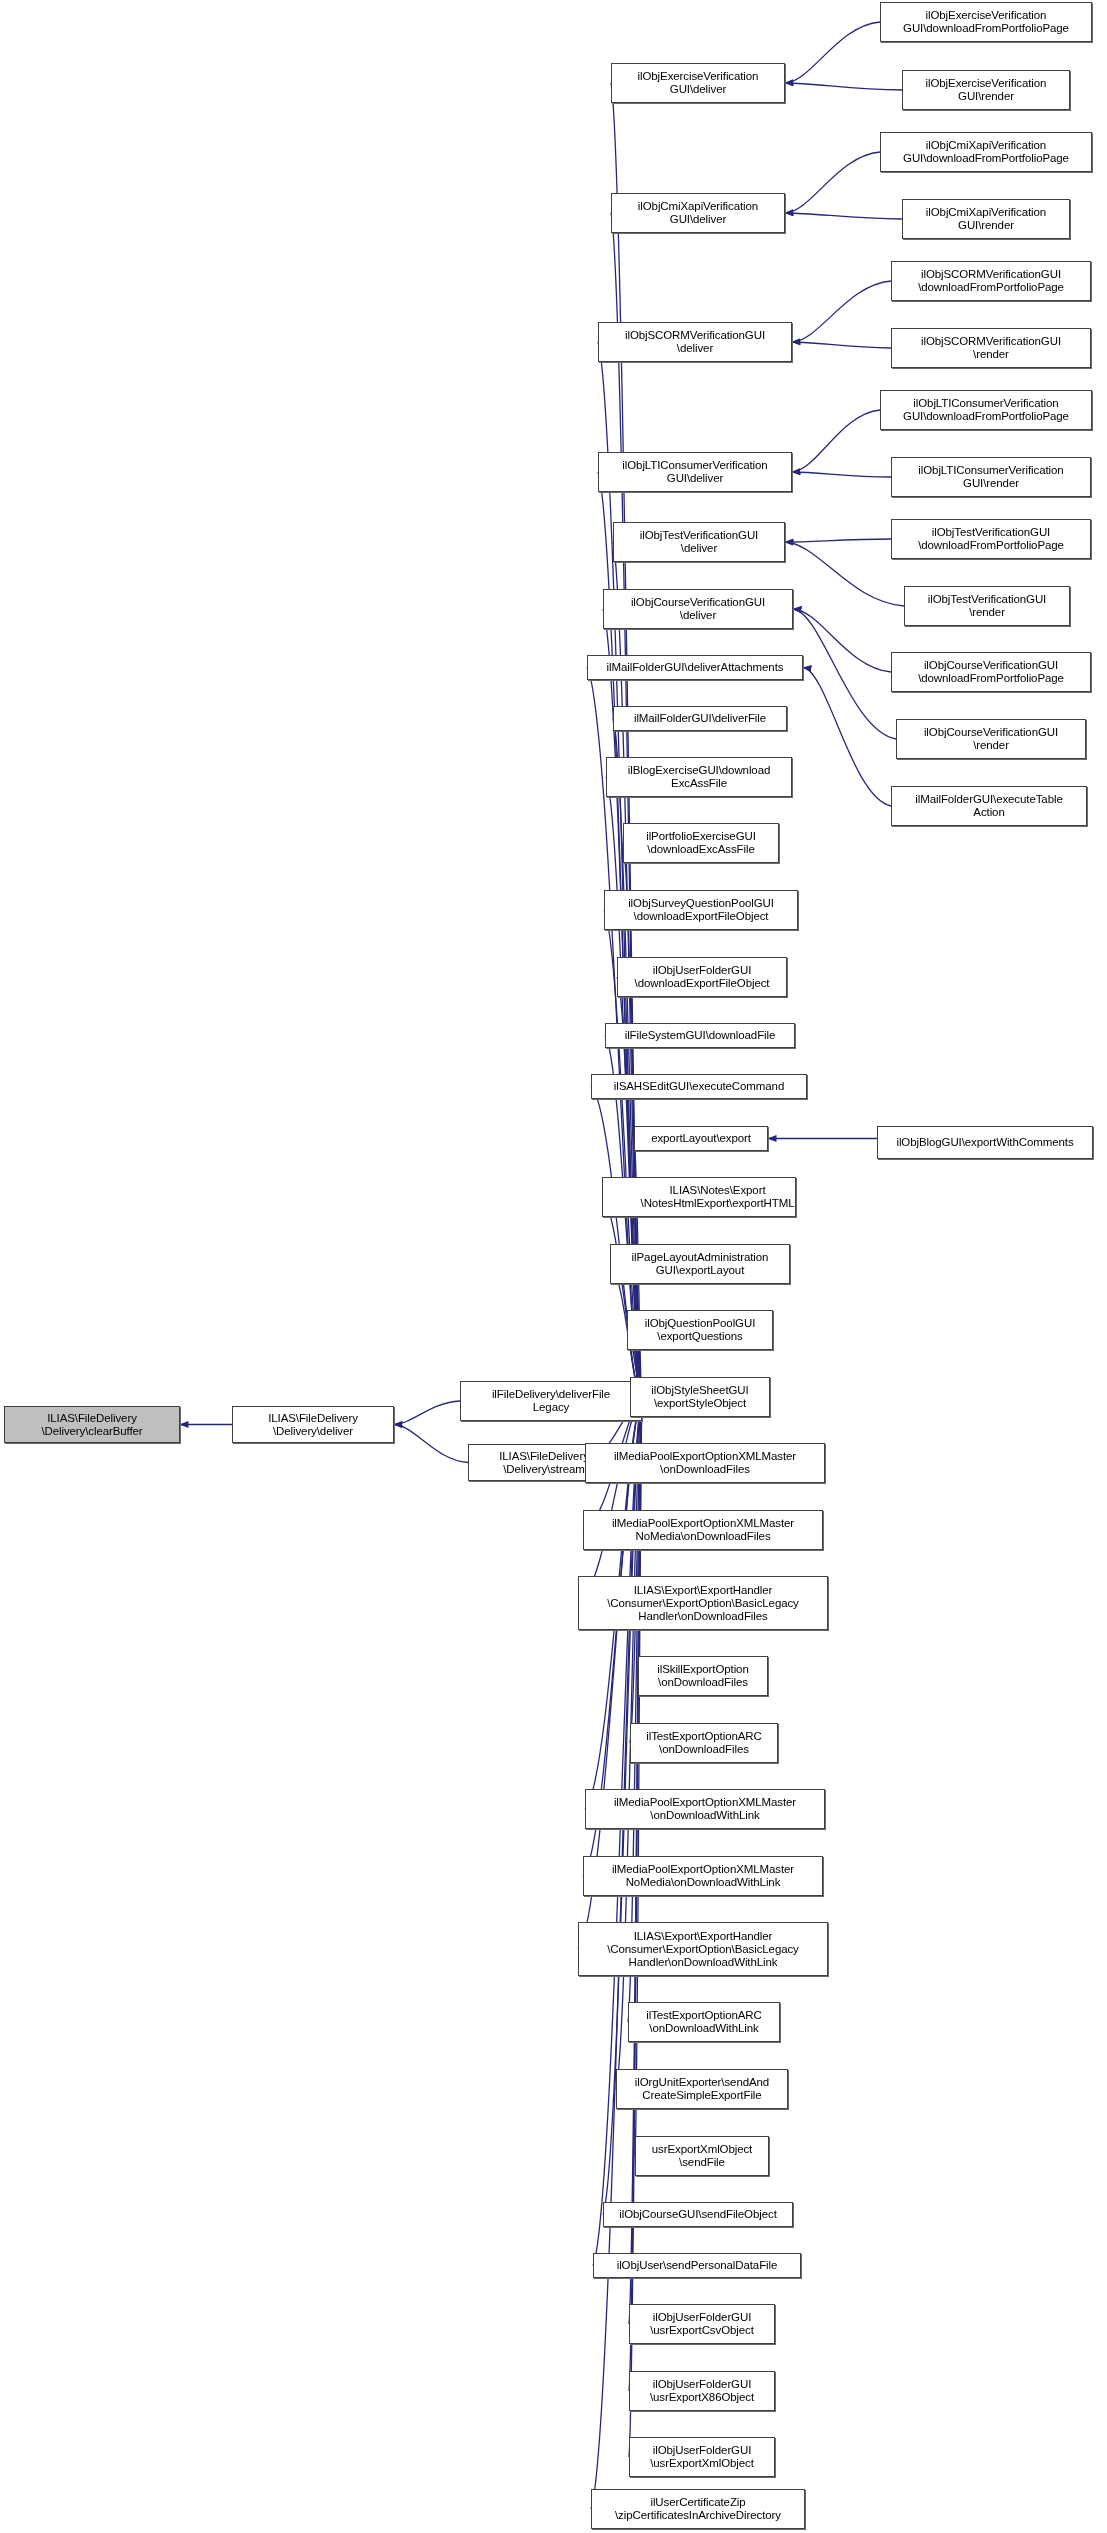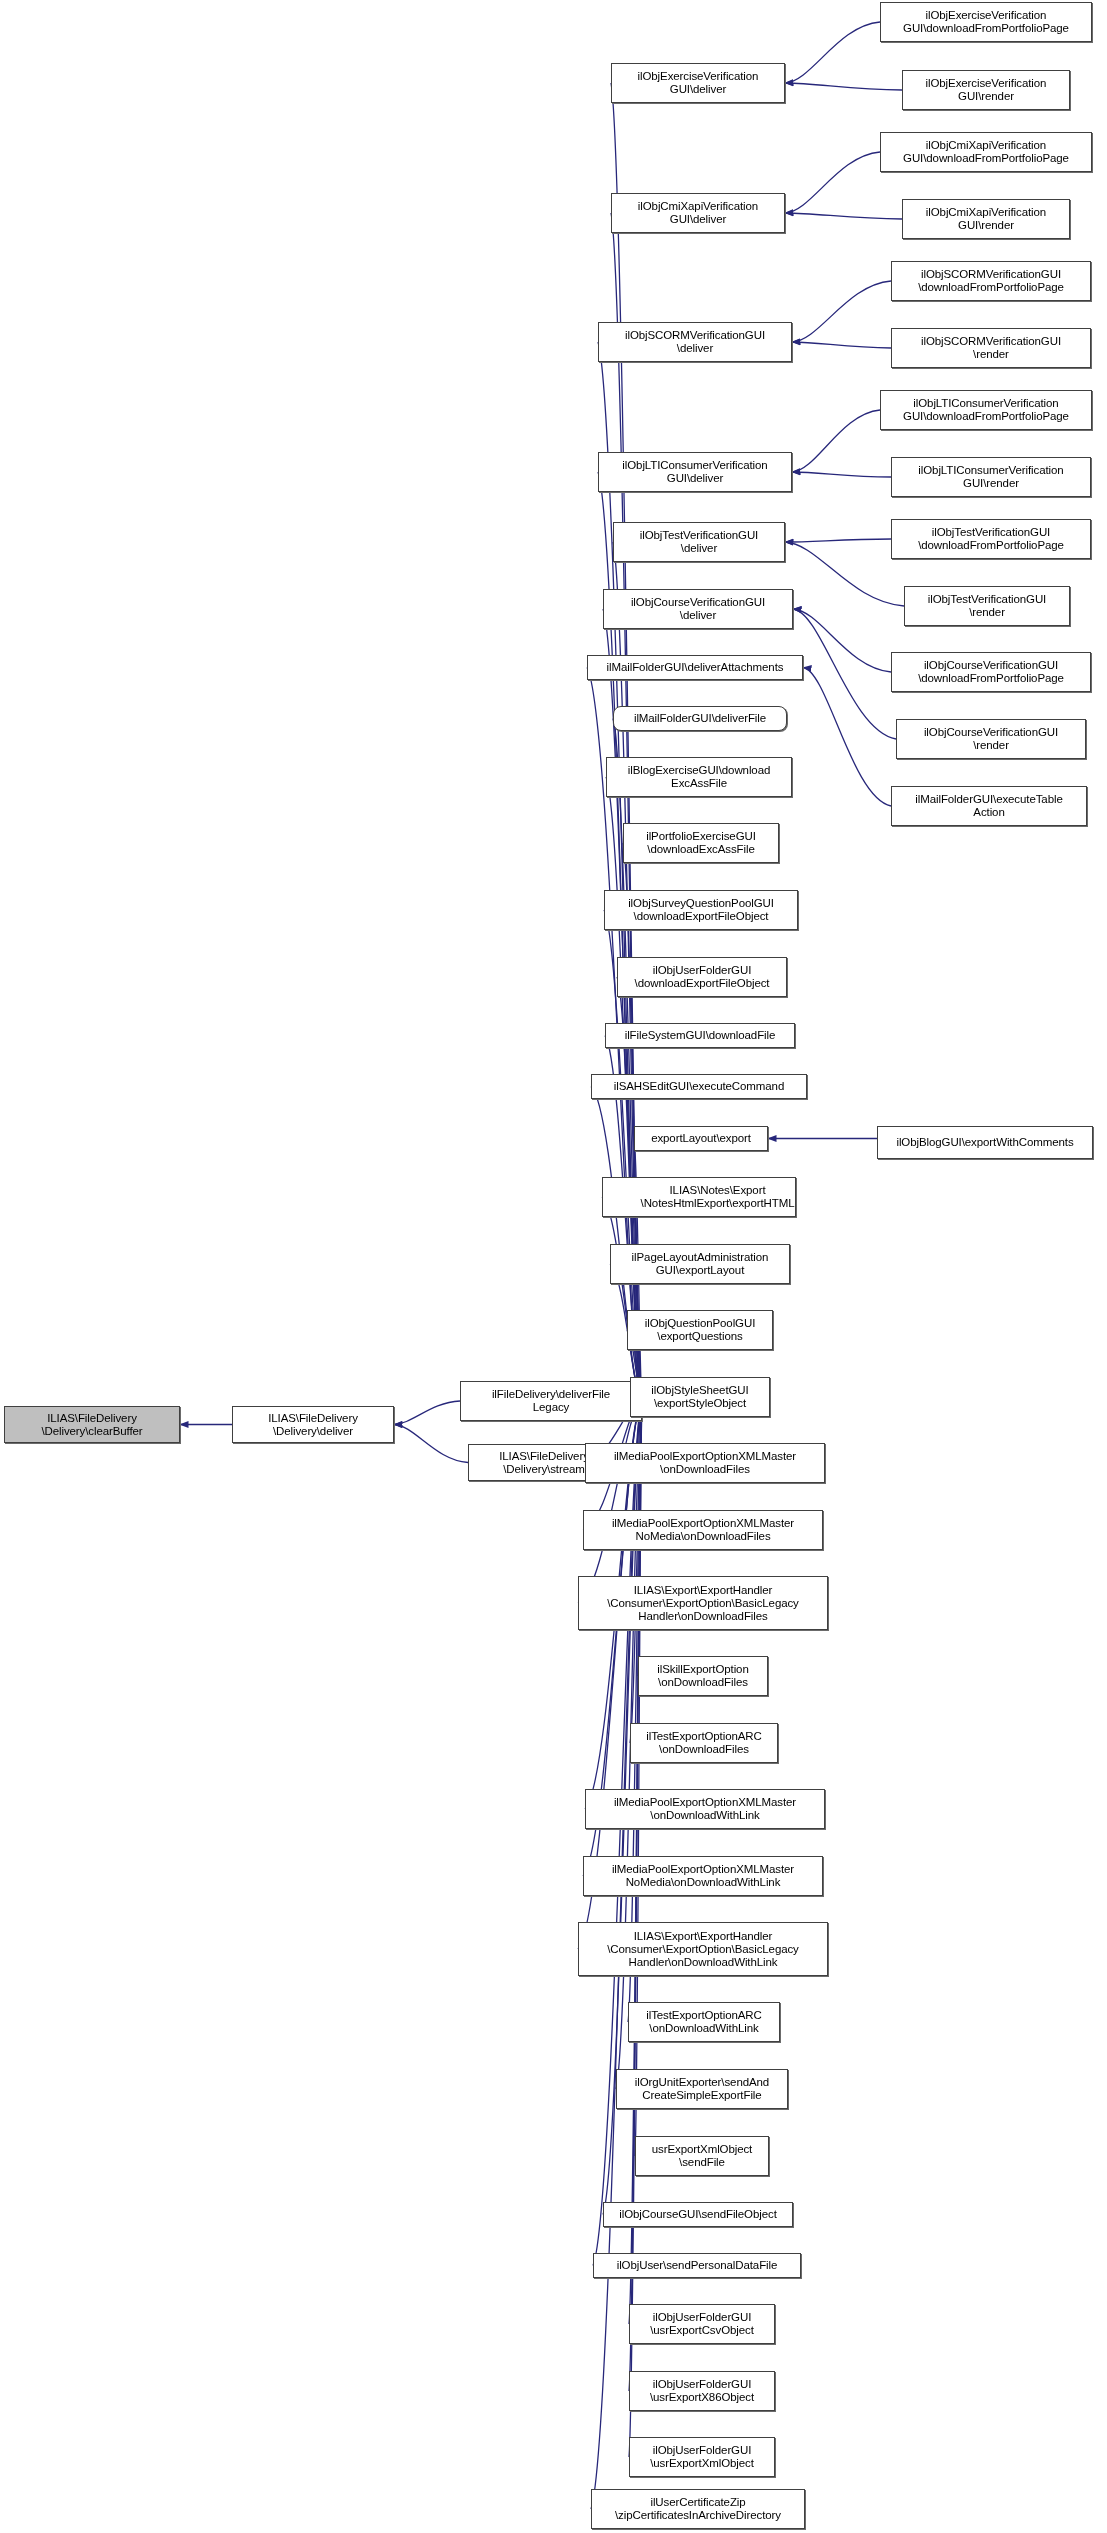--- a/index.html
+++ b/index.html
@@ -127,21 +127,21 @@
 GUI\deliver</div>
       <div class="node" style="left: 598px; top: 322px; width: 194px; height: 40px;">ilObjSCORMVerificationGUI
 \deliver</div>
       <div class="node" style="left: 598px; top: 452px; width: 194px; height: 40px;">ilObjLTIConsumerVerification
 GUI\deliver</div>
       <div class="node" style="left: 613px; top: 522px; width: 172px; height: 40px;">ilObjTestVerificationGUI
 \deliver</div>
       <div class="node" style="left: 603px; top: 589px; width: 190px; height: 40px;">ilObjCourseVerificationGUI
 \deliver</div>
       <div class="node" style="left: 587px; top: 655px; width: 216px; height: 25px;">ilMailFolderGUI\deliverAttachments</div>
-      <div class="node" style="left: 613px; top: 706px; width: 174px; height: 25px; border-radius: 8px;">ilMailFolderGUI\deliverFile</div>
+      <div class="node" style="left: 613px; top: 706px; width: 174px; height: 25px;">ilMailFolderGUI\deliverFile</div>
       <div class="node" style="left: 606px; top: 757px; width: 186px; height: 40px;">ilBlogExerciseGUI\download
 ExcAssFile</div>
       <div class="node" style="left: 623px; top: 823px; width: 156px; height: 40px;">ilPortfolioExerciseGUI
 \downloadExcAssFile</div>
       <div class="node" style="left: 604px; top: 890px; width: 194px; height: 40px;">ilObjSurveyQuestionPoolGUI
 \downloadExportFileObject</div>
       <div class="node" style="left: 617px; top: 957px; width: 170px; height: 40px;">ilObjUserFolderGUI
 \downloadExportFileObject</div>
       <div class="node" style="left: 605px; top: 1023px; width: 190px; height: 25px;">ilFileSystemGUI\downloadFile</div>
       <div class="node" style="left: 591px; top: 1074px; width: 216px; height: 25px;">ilSAHSEditGUI\executeCommand</div>

